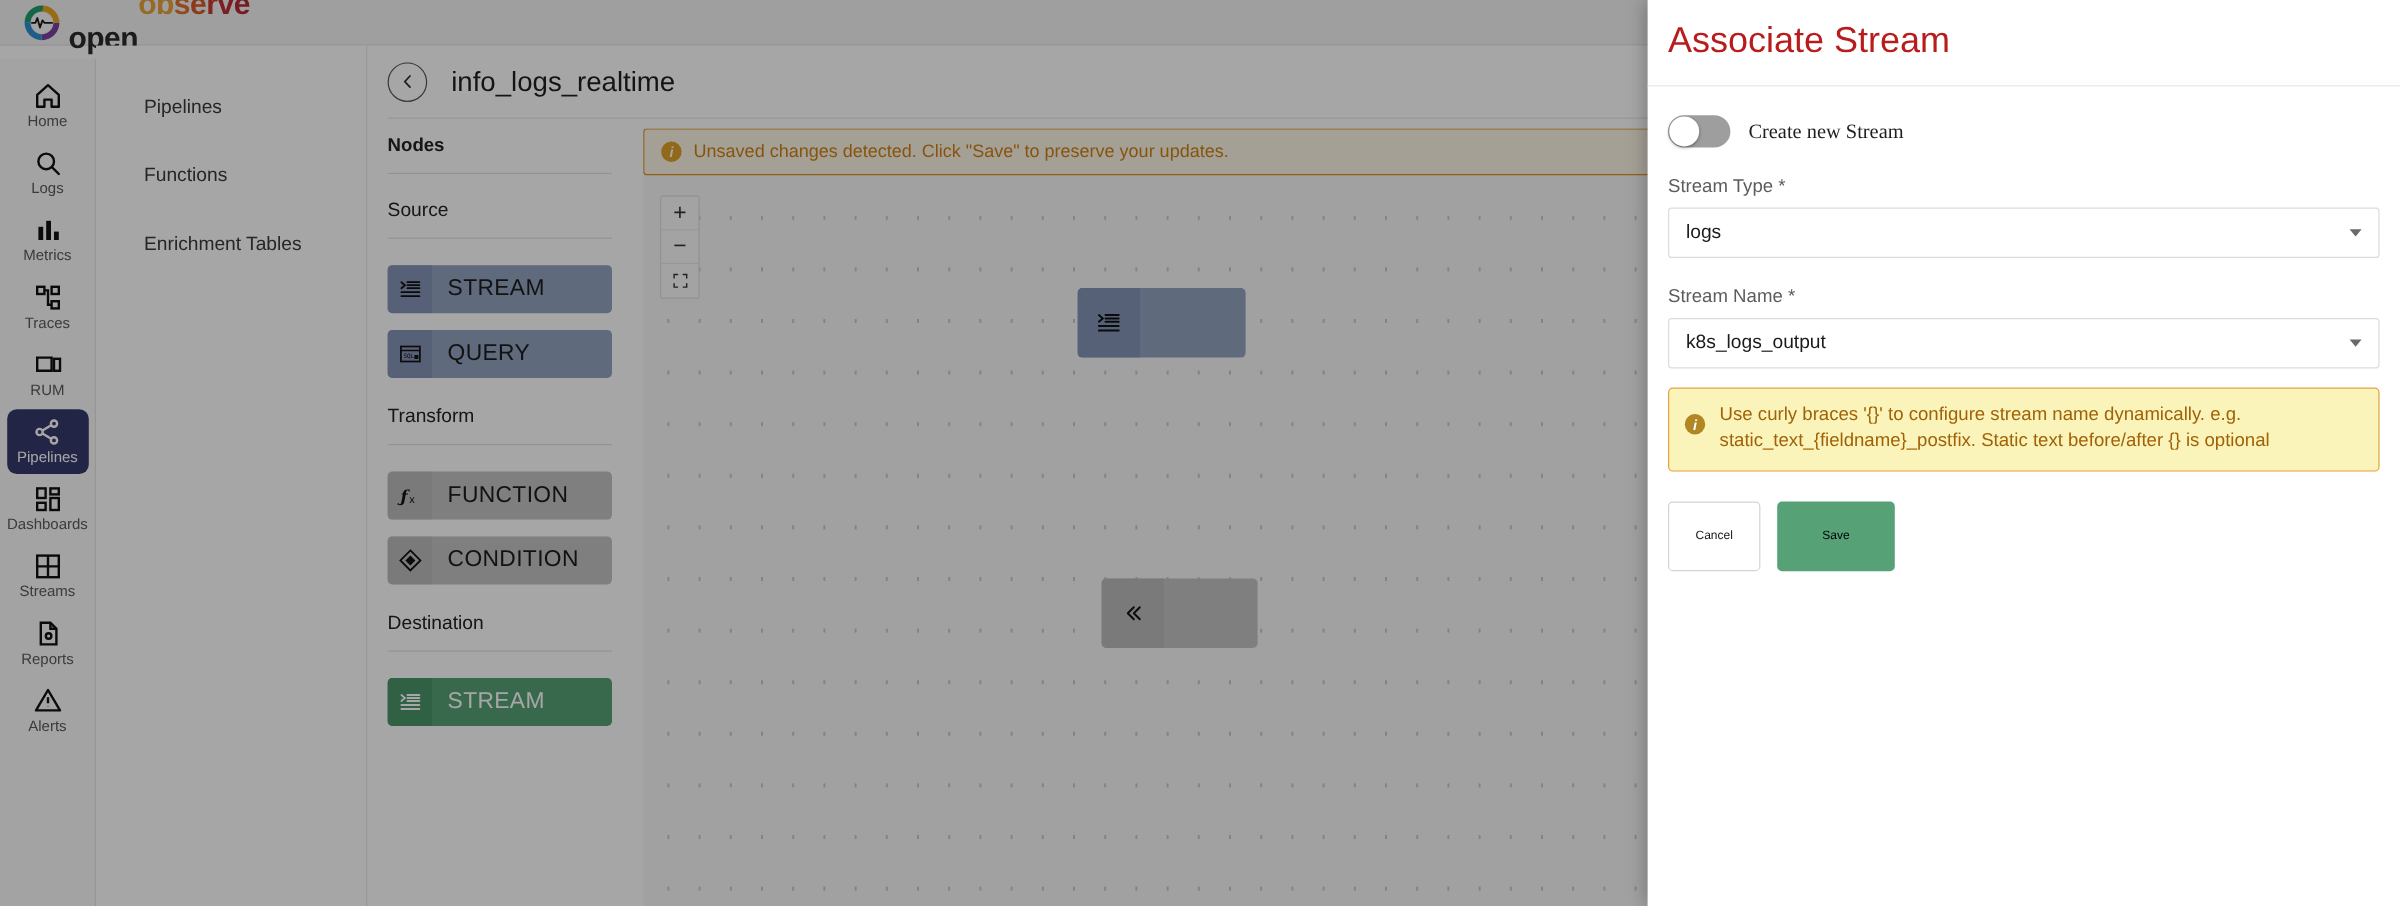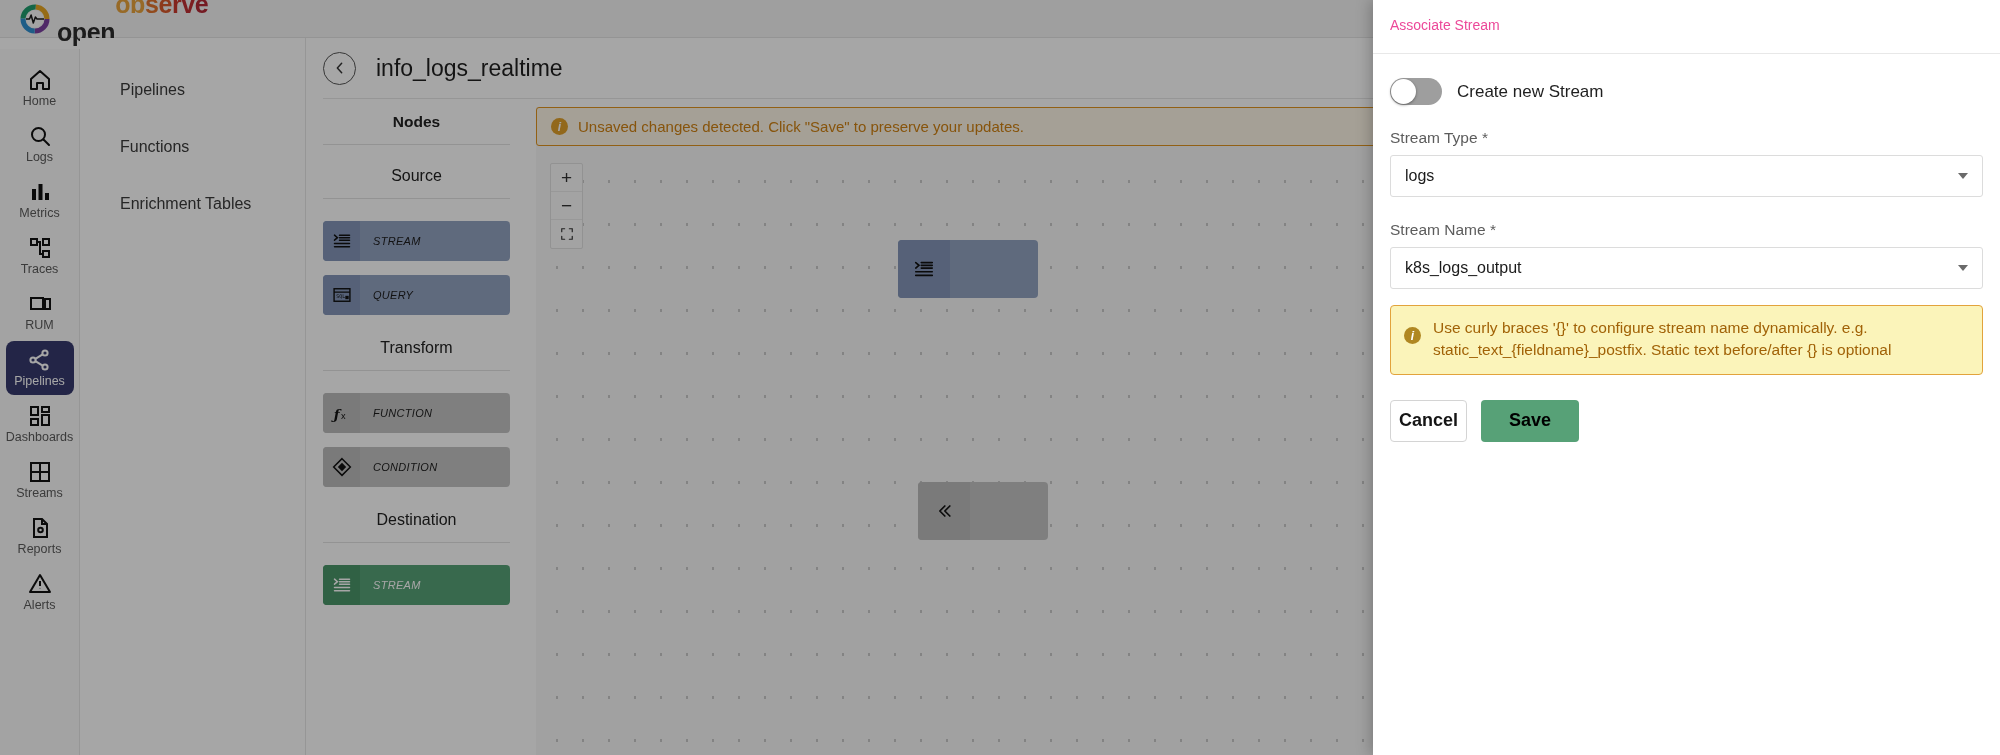--- a/index.html
+++ b/index.html
@@ -56,21 +56,20 @@
   }
   .nav2-item {
     height: 40px; display: flex; align-items: center;
     padding-left: 40px; font-size: 16px; color: #3b3b3b; cursor: pointer;
   }
   .nav2-item + .nav2-item { margin-top: 17px; }
 
   .content {
     position: absolute; left: 306px; top: 38px; right: 0; bottom: 0;
     background: #ffffff;
-    text-align: center;
   }
   .page-head { height: 60px; display: flex; align-items: center; padding-left: 17px; }
   .back-btn {
     width: 33px; height: 33px; border-radius: 50%;
     border: 1.6px solid #555; display: flex; align-items: center; justify-content: center;
     cursor: pointer; color: #333;
   }
   .page-title { font-size: 23px; color: #1f1f1f; margin-left: 20px; }
   .head-rule { height: 1px; background: #e6e6e6; margin: 0 17px; }
 
@@ -81,21 +80,21 @@
   .pal-rule { height: 1px; background: #e2e2e2; margin-top: 13px; }
   .pal-gap { height: 22px; }
   .node-chip {
     height: 40px; border-radius: 4px; display: flex; align-items: center;
     margin-bottom: 14px; cursor: grab; overflow: hidden;
   }
   .node-chip .nico {
     width: 37px; height: 40px; display: flex; align-items: center; justify-content: center;
     flex: 0 0 37px;
   }
-  .node-chip .ntxt { font-size: 11px; letter-spacing: .3px; color: #1c1c1c; padding-left: 13px; font-style: italic; }
+  .node-chip .ntxt { font-size: 19px; letter-spacing: .3px; color: #1c1c1c; padding-left: 13px; }
   .chip-blue { background: #93a3c1; }
   .chip-blue .nico { background: #8496b8; }
   .chip-gray { background: #c4c4c4; }
   .chip-gray .nico { background: #bcbcbc; }
   .chip-green { background: #57a177; }
   .chip-green .nico { background: #4b9569; }
   .chip-green .ntxt { color: #fff; }
 
   .canvas {
     position: relative; flex: 1; margin: 8px 0 0 10px;
@@ -135,25 +134,25 @@
   .node-stream-src .cn-ico { background: #8496b8; }
   .node-cond { left: 382px; top: 375px; width: 130px; background: #c4c4c4; }
   .node-cond .cn-ico { background: #bcbcbc; }
 
   
   .scrim { position: absolute; inset: 0; background: rgba(0,0,0,0.35); }
   .dialog {
     position: absolute; right: 0; top: 0; width: 627px; height: 755px;
     background: #ffffff; box-shadow: -2px 0 14px rgba(0,0,0,.25);
   }
-  .dlg-title { font-size: 14px; color: #ec4899; padding: 17px 0 0 17px; }
+  .dlg-title { font-size: 30px; color: #b91c1c; padding: 17px 0 0 17px; }
   .dlg-rule { height: 1px; background: #e8e8e8; margin-top: 20px; }
   .dlg-body { padding: 24px 17px 0 17px; }
 
-  .toggle-row { display: flex; align-items: center; gap: 15px; }
+  .toggle-row { display: flex; align-items: center; gap: 15px; font-family: Liberation Serif, serif; }
   .toggle {
     width: 52px; height: 27px; border-radius: 14px; background: #9e9e9e;
     position: relative; cursor: pointer; flex: 0 0 52px;
   }
   .toggle .knob {
     position: absolute; left: 1px; top: 1px; width: 25px; height: 25px;
     border-radius: 50%; background: #fff; box-shadow: 0 1px 3px rgba(0,0,0,.4);
   }
   .toggle-label { font-size: 17px; color: #1f1f1f; }
 
@@ -172,21 +171,21 @@
   }
   .info-dot {
     width: 17px; height: 17px; border-radius: 50%; background: #b08722; color: #fff;
     font-size: 12px; font-style: italic; font-weight: 700;
     display: flex; align-items: center; justify-content: center; flex: 0 0 17px; margin-top: 10px;
   }
   .info-text { font-size: 15.5px; line-height: 1.45; color: #a16207; }
 
   .btn-row { display: flex; gap: 14px; margin-top: 25px; }
   .btn {
-    height: 42px; border-radius: 4px; font-size: 18px; font-weight: 700;
+    height: 58px; border-radius: 4px; font-size: 10px; font-weight: 400;
     display: flex; align-items: center; justify-content: center; cursor: pointer;
   }
   .btn-cancel { width: 77px; background: #fff; border: 1px solid #d4d4d4; color: #151515; }
   .btn-save { width: 98px; background: #57a177; color: #000000; }
 </style>
 </head>
 <body>
 
 <div id="app">
 

